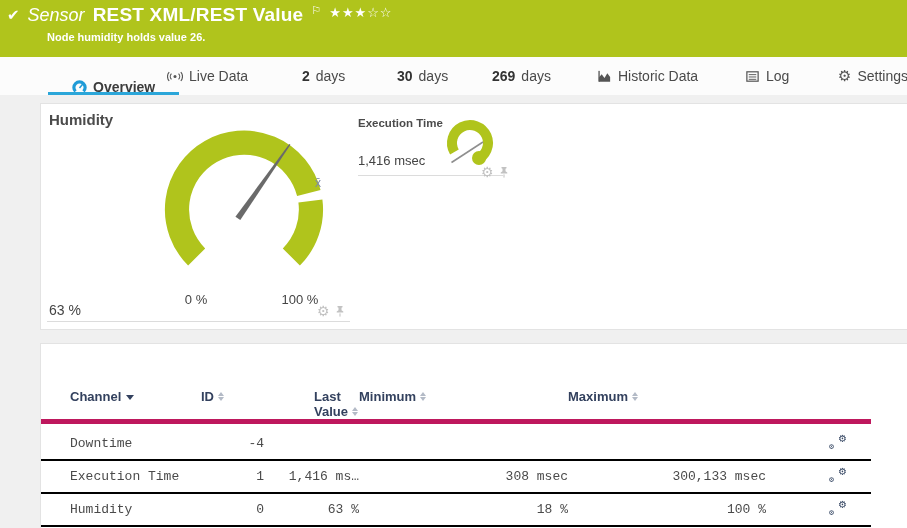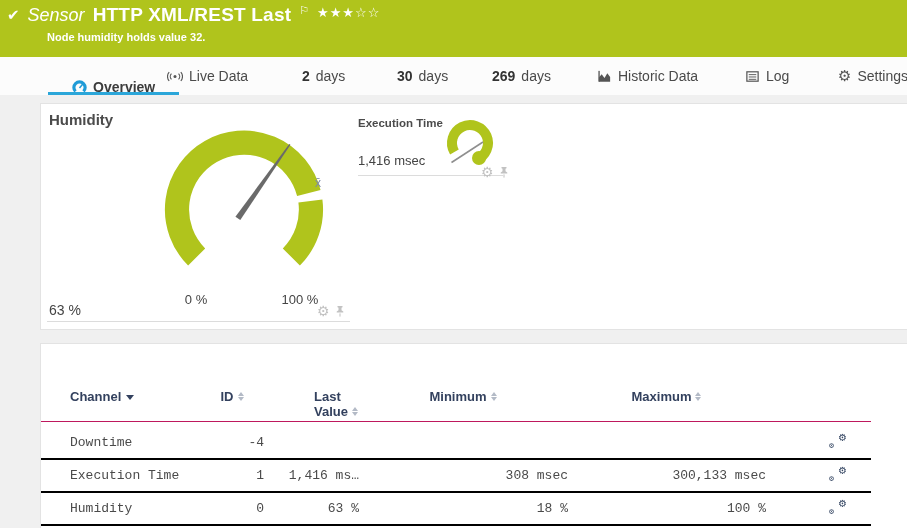--- a/index.html
+++ b/index.html
@@ -47,22 +47,22 @@
 
   
   .x-title { position: absolute; left: 317px; top: 13px; font-size: 11.5px; font-weight: bold; color: #4b4b4b; }
   .x-value { position: absolute; left: 317px; top: 49px; font-size: 13px; color: #444; }
   .x-line { position: absolute; left: 317px; top: 71px; width: 145px; height: 1px; background: #dcdcdc; }
   .gauge-mini { position: absolute; left: 396px; top: 11px; }
 
   
   .ch-table { position: absolute; left: 0; top: 36px; width: 830px; border-collapse: collapse; table-layout: fixed; }
   .ch-table th { font-size: 13px; font-weight: bold; color: #33415e; vertical-align: top; padding-top: 9px;
-                 height: 41px; border-bottom: 1px solid #be185d; text-align: left; }
-  .ch-table th.r { text-align: center; }
+                 height: 41px; border-bottom: 5px solid #be185d; text-align: left; }
+  .ch-table th.r { text-align: left; }
   .ch-table th.c3h { text-align: left; padding-left: 50px; }
   .ch-table td { font-size: 13px; color: #4a4a4a; height: 33px; border-bottom: 2px solid #000000;
                  vertical-align: middle; white-space: nowrap; overflow: hidden; font-family: Liberation Mono, monospace; }
   .ch-table tbody tr:first-child td { height: 38px; padding-top: 5px; }
   .ch-table td.r { text-align: right; }
   .ch-table td.c1, .ch-table th.c1 { padding-left: 29px; }
   .sort { display: inline-block; width: 7px; height: 9px; position: relative; margin-left: 4px; }
   .sort::before { content: ""; position: absolute; top: 0; left: 0; border-left: 3.5px solid transparent;
                   border-right: 3.5px solid transparent; border-bottom: 4px solid #b3bac6; }
   .sort::after { content: ""; position: absolute; bottom: 0; left: 0; border-left: 3.5px solid transparent;
@@ -75,25 +75,25 @@
 </style>
 </head>
 <body>
 
 <div class="page">
 
   <div class="hdr">
     <div class="hdr-row">
       <span class="hdr-check">✔</span>
       <span class="hdr-kind">Sensor</span>
-      <span class="hdr-title">HTTP XML/REST Last</span>
+      <span class="hdr-title">REST XML/REST Value</span>
       <span class="hdr-flag">⚐</span>
       <span class="hdr-stars">★★★☆☆</span>
     </div>
-    <div class="hdr-sub">Node humidity holds value 32.</div>
+    <div class="hdr-sub">Node humidity holds value 26.</div>
   </div>
 
   <div class="tabs">
     <div class="tab active" style="left:48px">
       <svg class="ticon" width="15" height="15" viewBox="0 0 16 16">
         <path d="M3.76 12.24 A6 6 0 1 1 12.24 12.24" fill="none" stroke="#1f9bd7" stroke-width="3.4"></path>
         <line x1="8" y1="8.5" x2="12.2" y2="3.4" stroke="#1f9bd7" stroke-width="1.6"></line>
       </svg>
       <span>Overview</span>
     </div>

